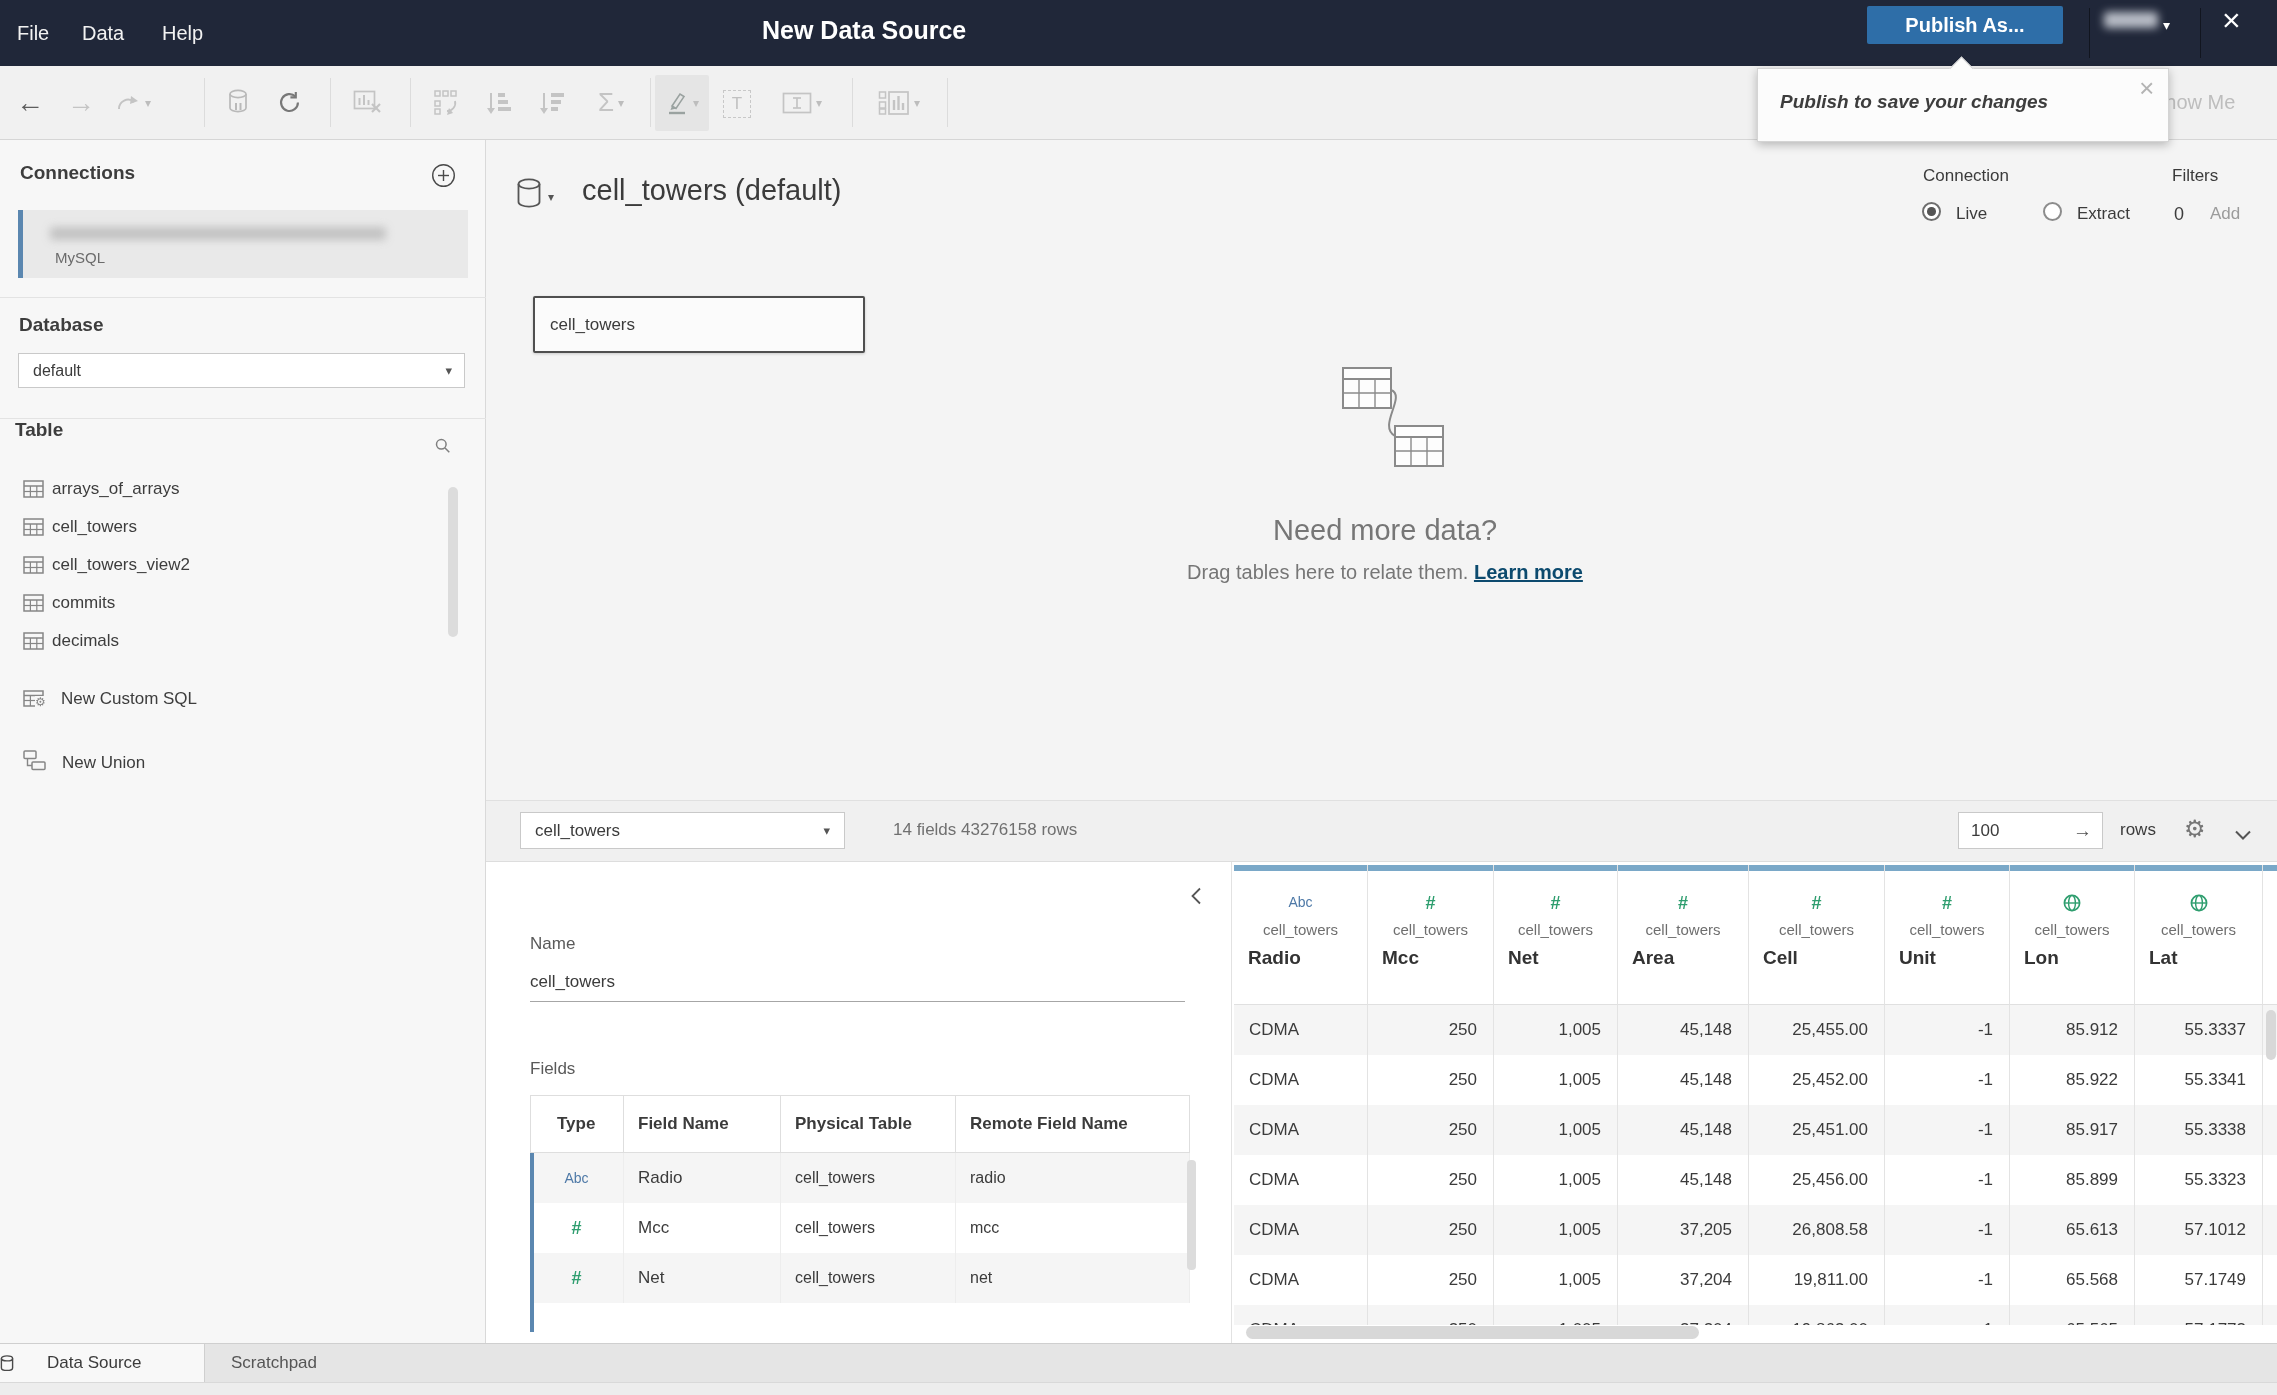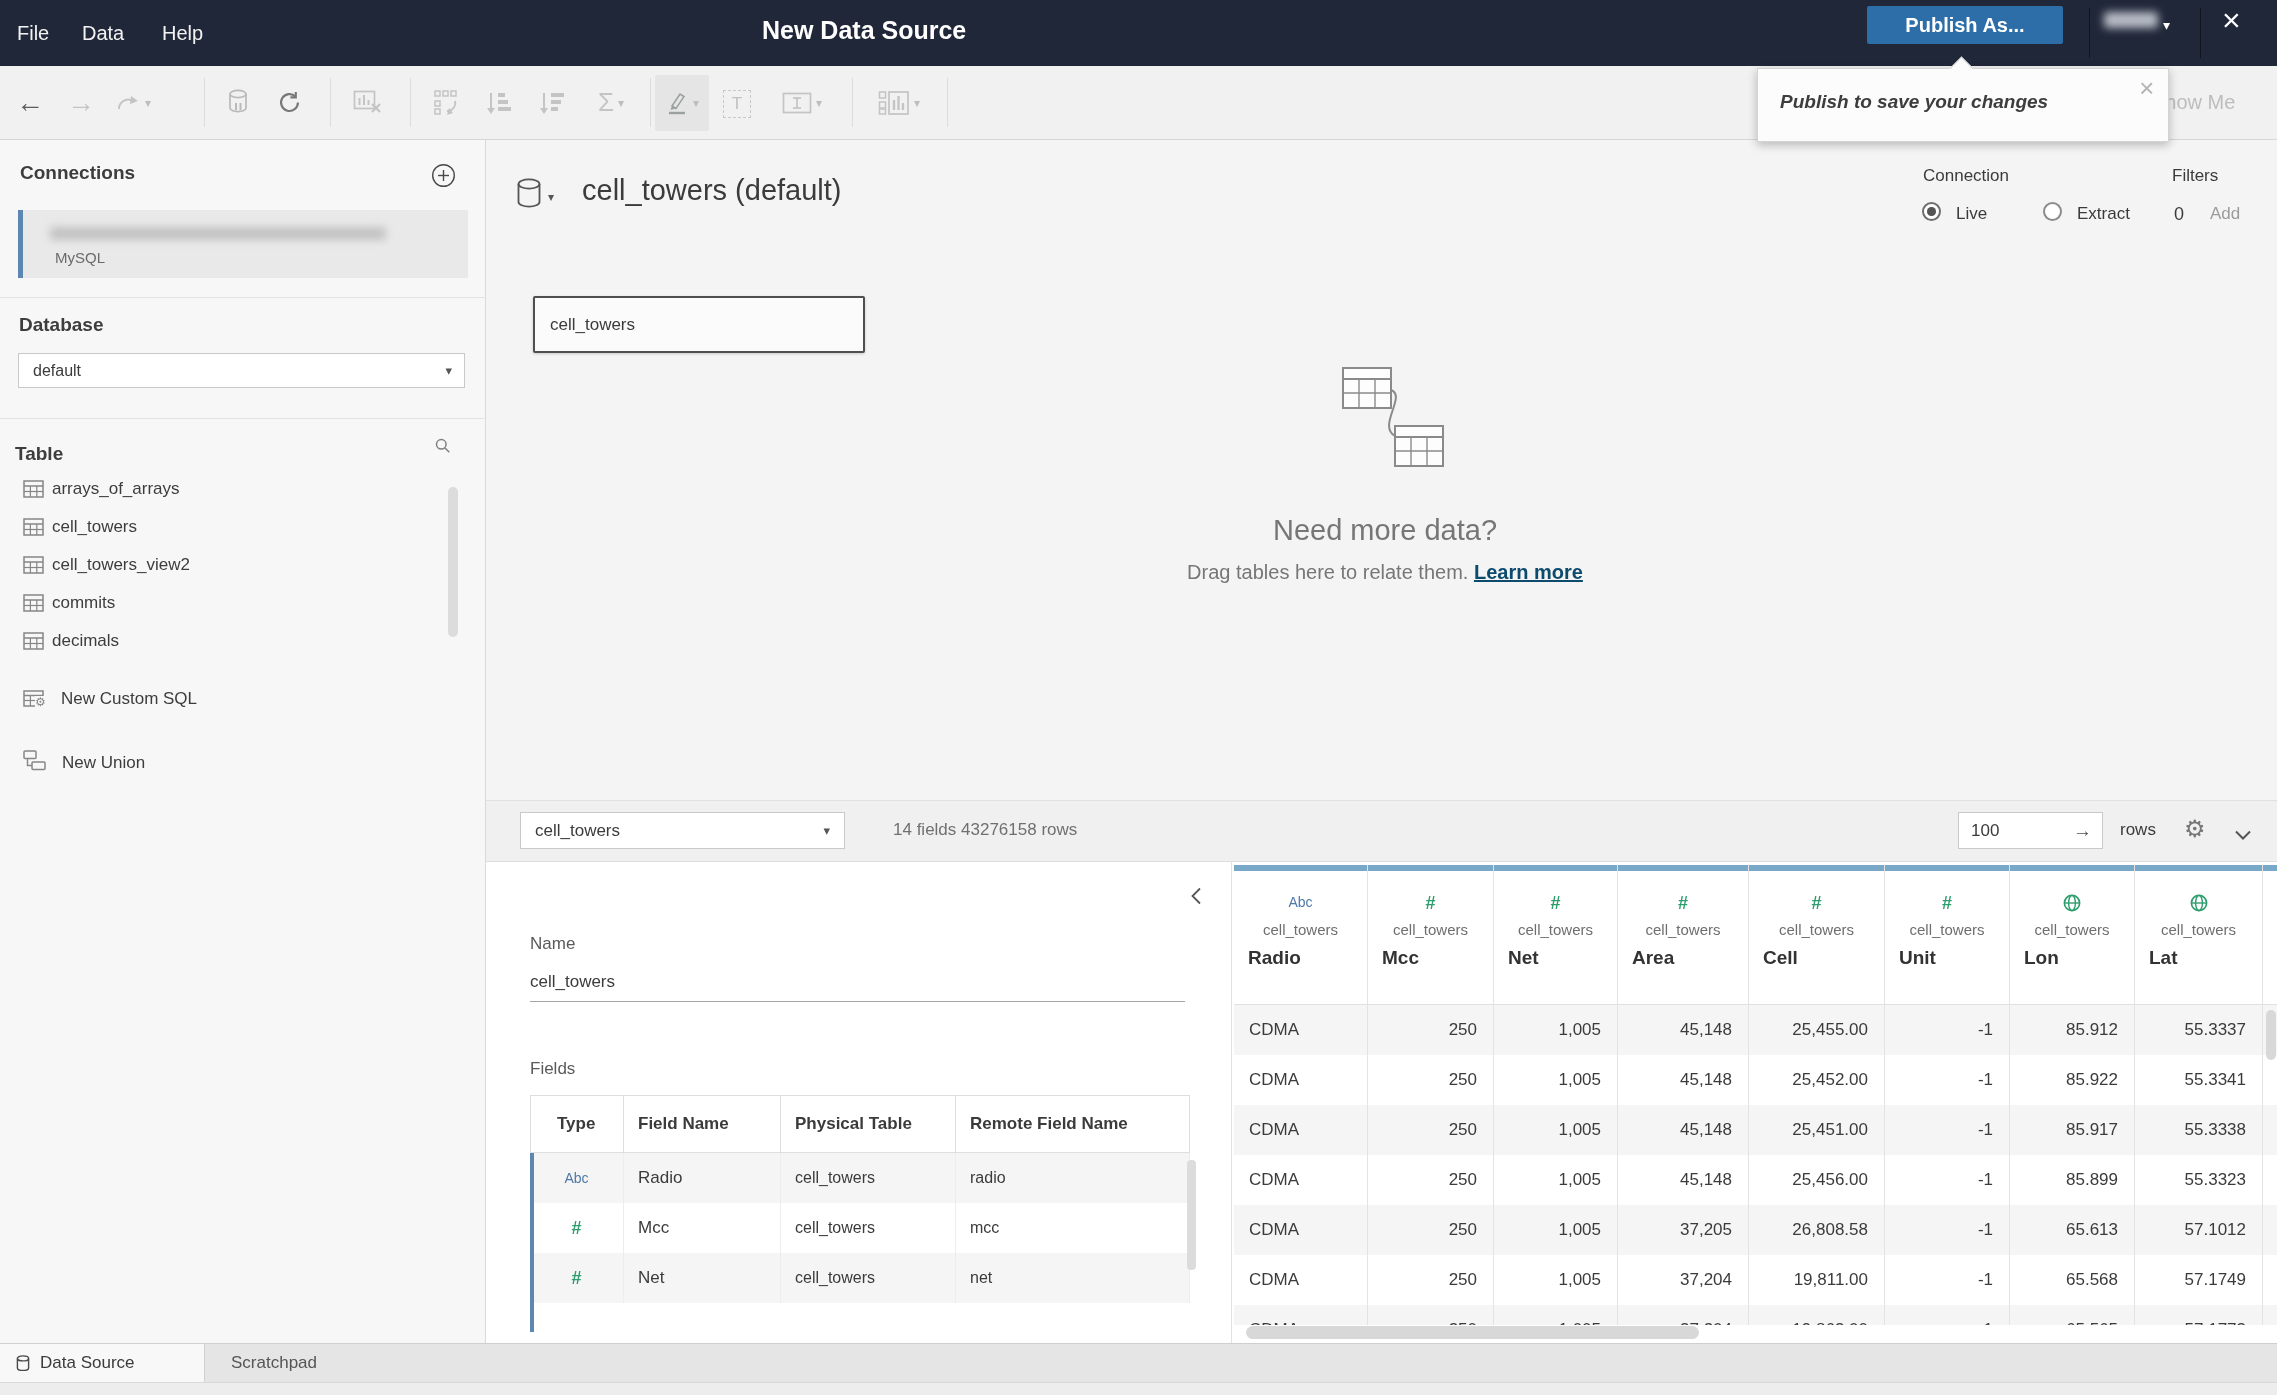--- a/index.html
+++ b/index.html
@@ -145,21 +145,21 @@
   .grid-cell.left{text-align:left;padding-left:15px;}
   .grid-cell.right{text-align:right;padding-right:16px;}
   .hscroll-thumb{position:absolute;left:14px;top:464px;width:453px;height:13px;background:#d8d8d8;border-radius:7px;}
   .vscroll-thumb{position:absolute;left:1034px;top:148px;width:10px;height:50px;background:#d8d8d8;border-radius:5px;}
 
   
   .tabbar{position:absolute;left:0;top:1343px;width:2277px;height:39px;background:#e5e5e5;
           border-top:1px solid #cfcfcf;box-sizing:border-box;}
   .tab{position:absolute;top:0;height:38px;display:flex;align-items:center;font-size:17px;}
   .tab.active{left:0;width:205px;background:#f8f8f8;border-right:1px solid #cfcfcf;box-sizing:border-box;
-              padding-left:16px;color:#3b3b3b;}
+              padding-left:0;color:#3b3b3b;gap:23px;}
   .tab.active .lbl{margin-left:10px;}
   .tab.inactive{left:205px;width:285px;padding-left:26px;color:#555;box-sizing:border-box;}
   .bottom-strip{position:absolute;left:0;top:1382px;width:2277px;height:13px;background:#ededed;
                 border-top:1px solid #d9d9d9;box-sizing:border-box;}
 </style>
 </head>
 <body>
 
 <div class="app">
 
@@ -305,21 +305,21 @@
       <span class="conn-blur"></span>
       <span class="conn-type">MySQL</span>
     </div>
     <span class="side-hr" style="top:157px"></span>
     <span class="side-h" style="left:19px;top:174px">Database</span>
     <div class="side-select">
       <span>default</span>
       <span class="sel-caret">▾</span>
     </div>
     <span class="side-hr" style="top:278px"></span>
-    <span class="side-h" style="left:15px;top:303px">Table</span>
+    <span class="side-h" style="left:15px;top:279px">Table</span>
     <span style="position:absolute;left:435px;top:298px">
       <svg width="16" height="16" viewBox="0 0 16 16">
           <circle cx="6.3" cy="6.3" r="4.8" fill="none" stroke="#7f7f7f" stroke-width="1.5"></circle>
           <line x1="10" y1="10" x2="14.3" y2="14.3" stroke="#7f7f7f" stroke-width="1.5"></line>
         </svg>
     </span>
     <div id="table-list">
         <div class="tbl-item" style="top: 330px;">
           <svg width="21" height="18" viewBox="0 0 21 18">
             <rect x="1" y="1" width="19" height="16" fill="none" stroke="#868686" stroke-width="1.5"></rect>

